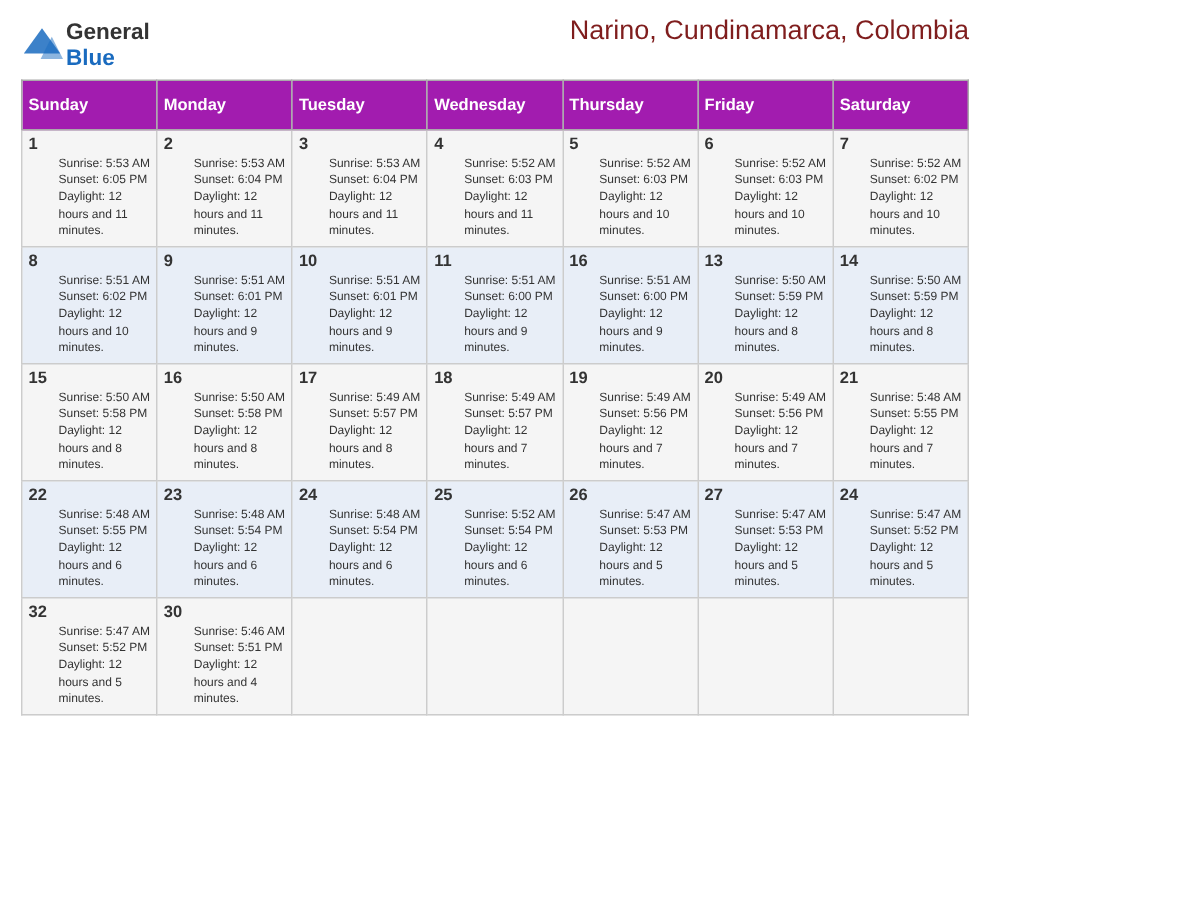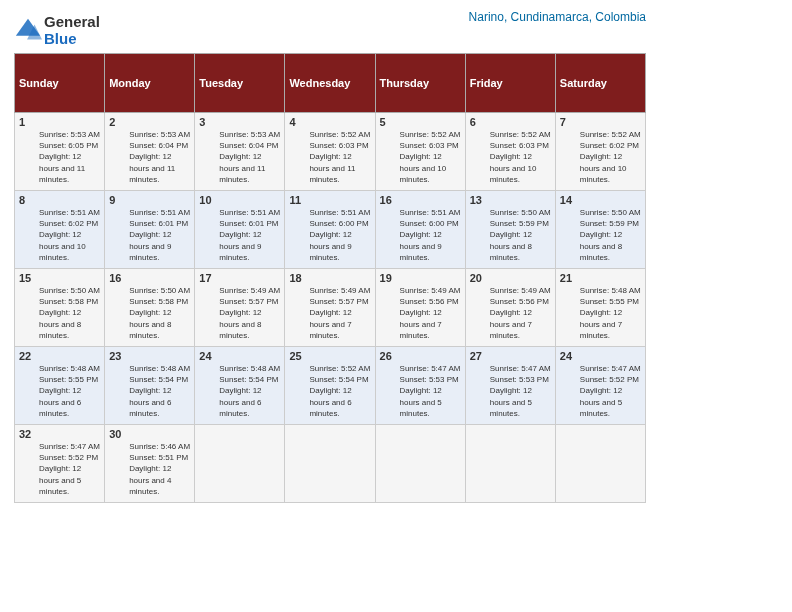--- a/index.html
+++ b/index.html
@@ -48,34 +48,34 @@
     }
     .title-section {
       text-align: right;
     }
     .month-title {
       font-size: 32px;
       font-weight: bold;
       color: #333;
     }
     .subtitle {
-      font-size: 12px;
-      color: #0369a1;
+      font-size: 18px;
+      color: #7f1d1d;
     }
     table {
       width: 100%;
       border-collapse: collapse;
       table-layout: fixed;
     }
     thead tr th {
-      background-color: #7f1d1d;
+      background-color: #a21caf;
       color: #fff;
       font-size: 11px;
       font-weight: bold;
-      padding: 23px 4px;
+      padding: 10px 4px;
       text-align: left;
       border: 1px solid #aaa;
     }
     tbody tr td {
       vertical-align: top;
       border: 1px solid #ccc;
       padding: 3px 4px;
       font-size: 8.5px;
       color: #333;
       height: 78px;

